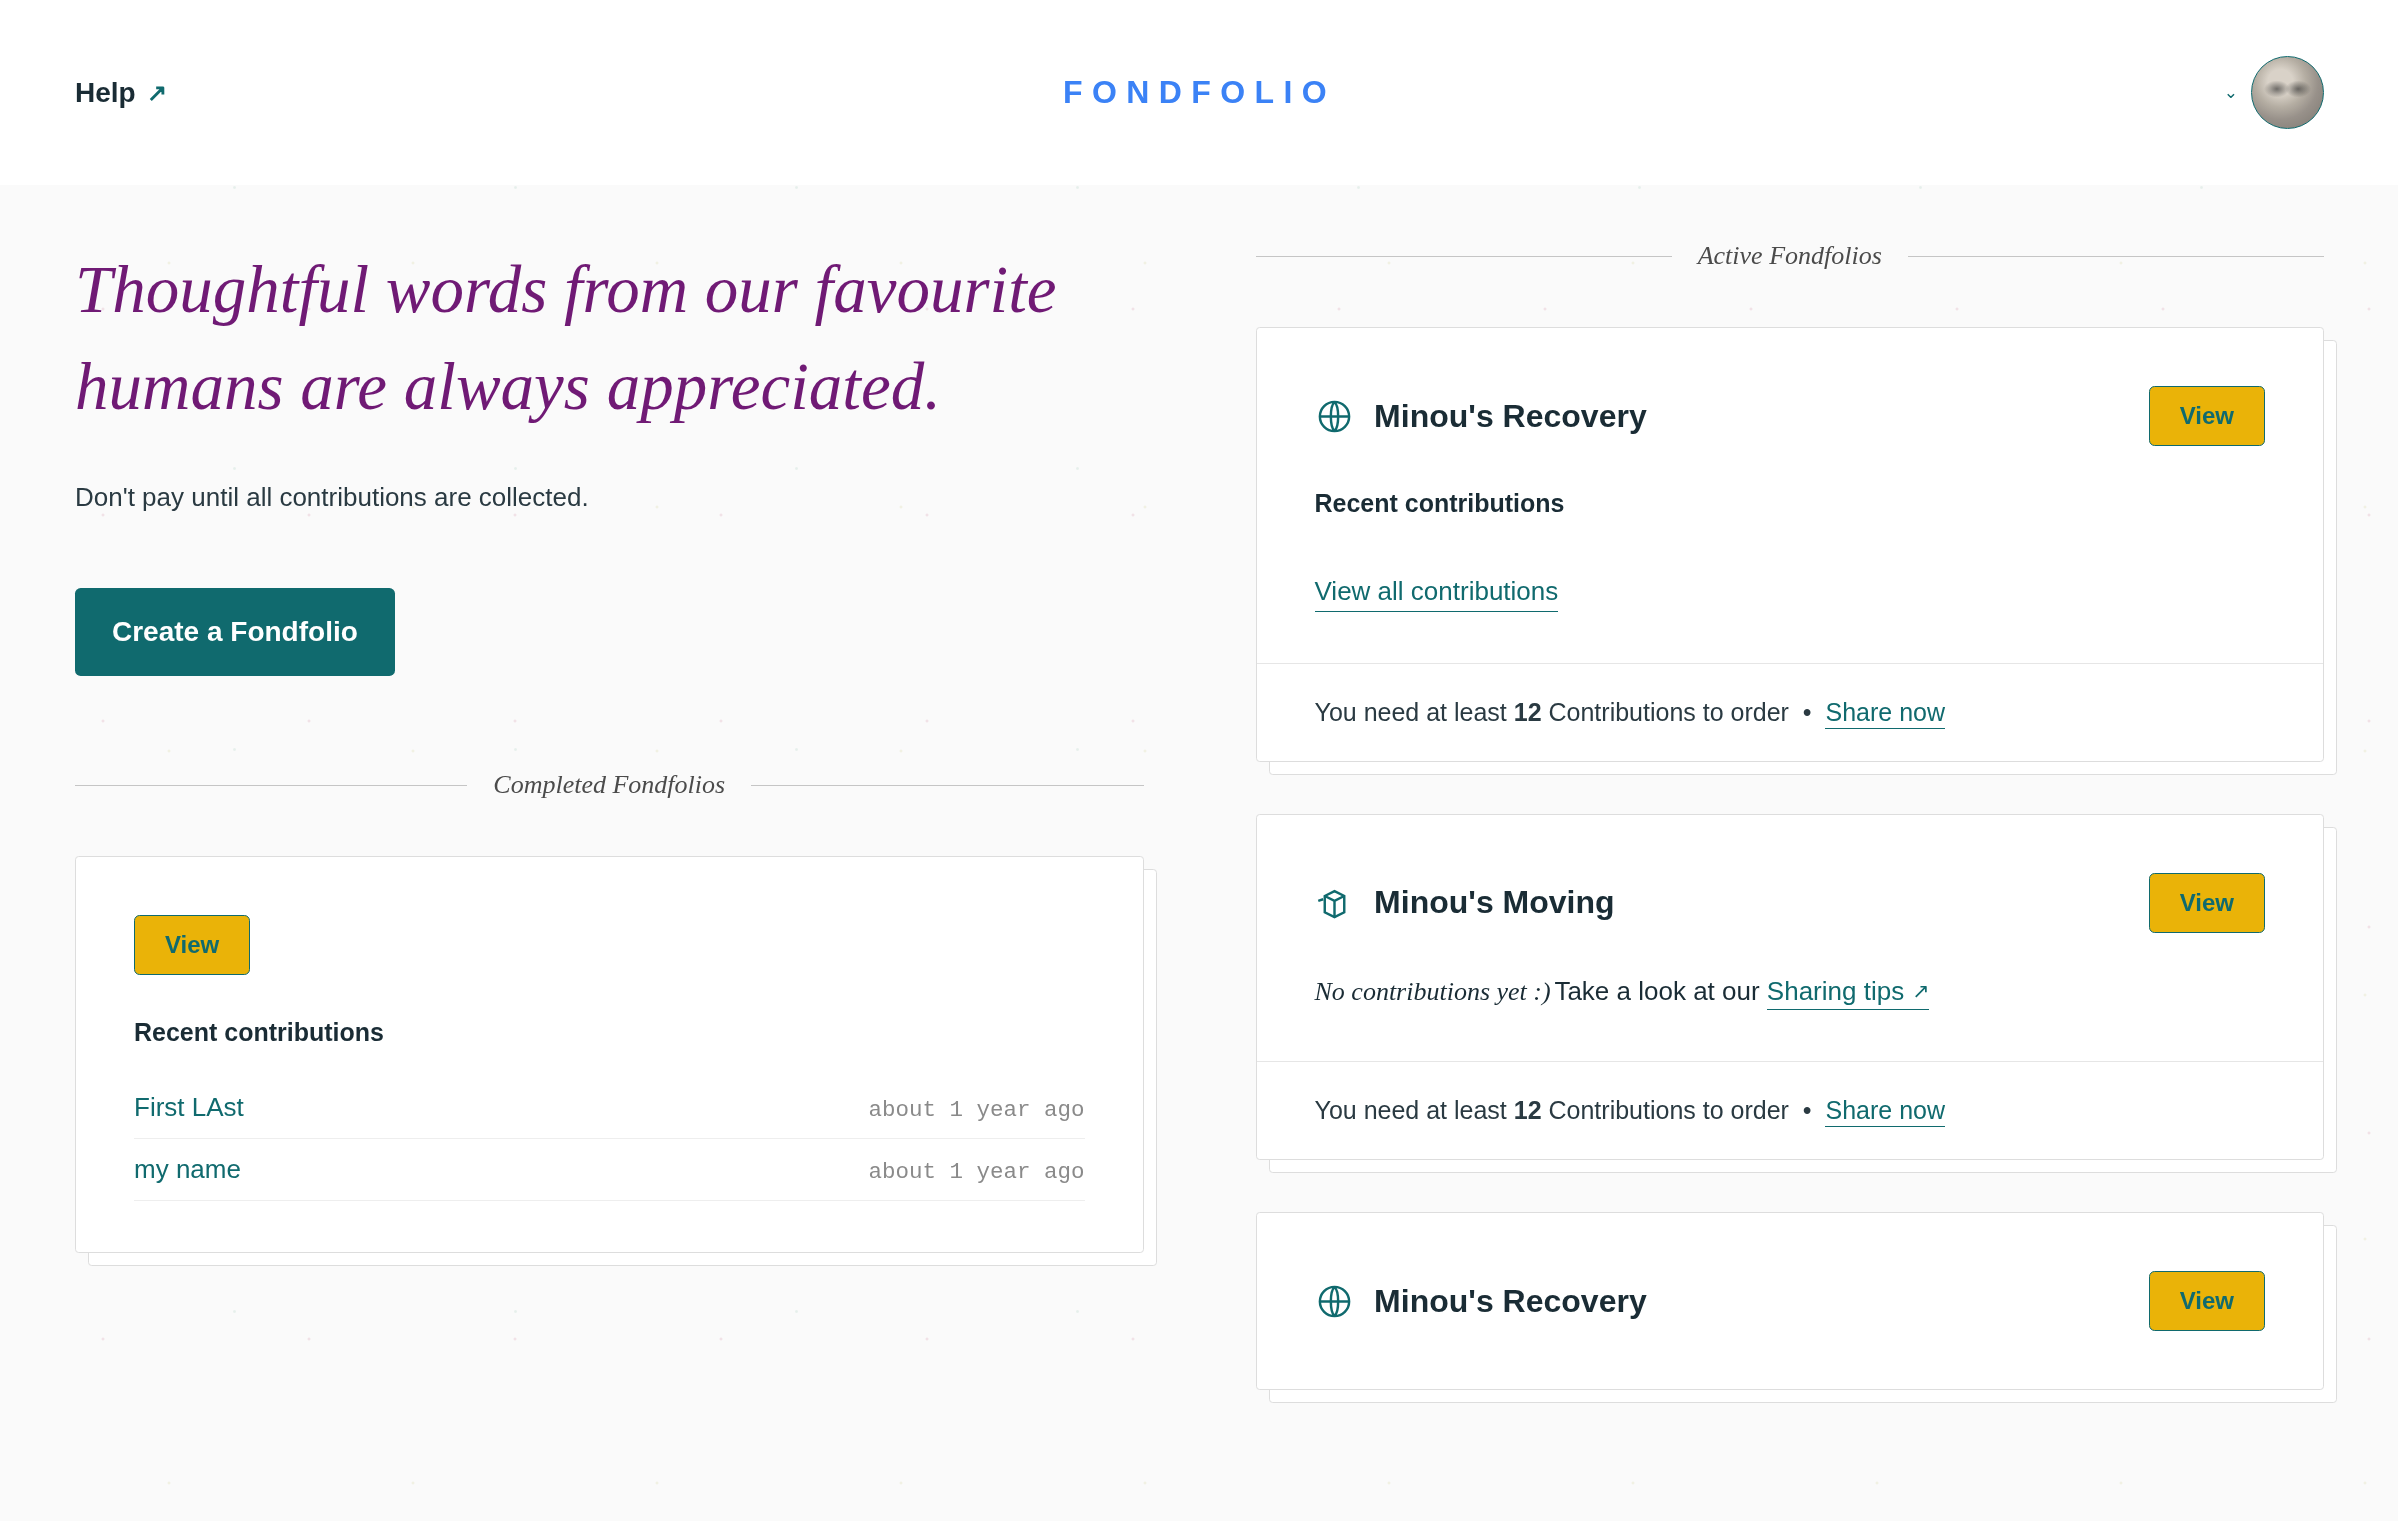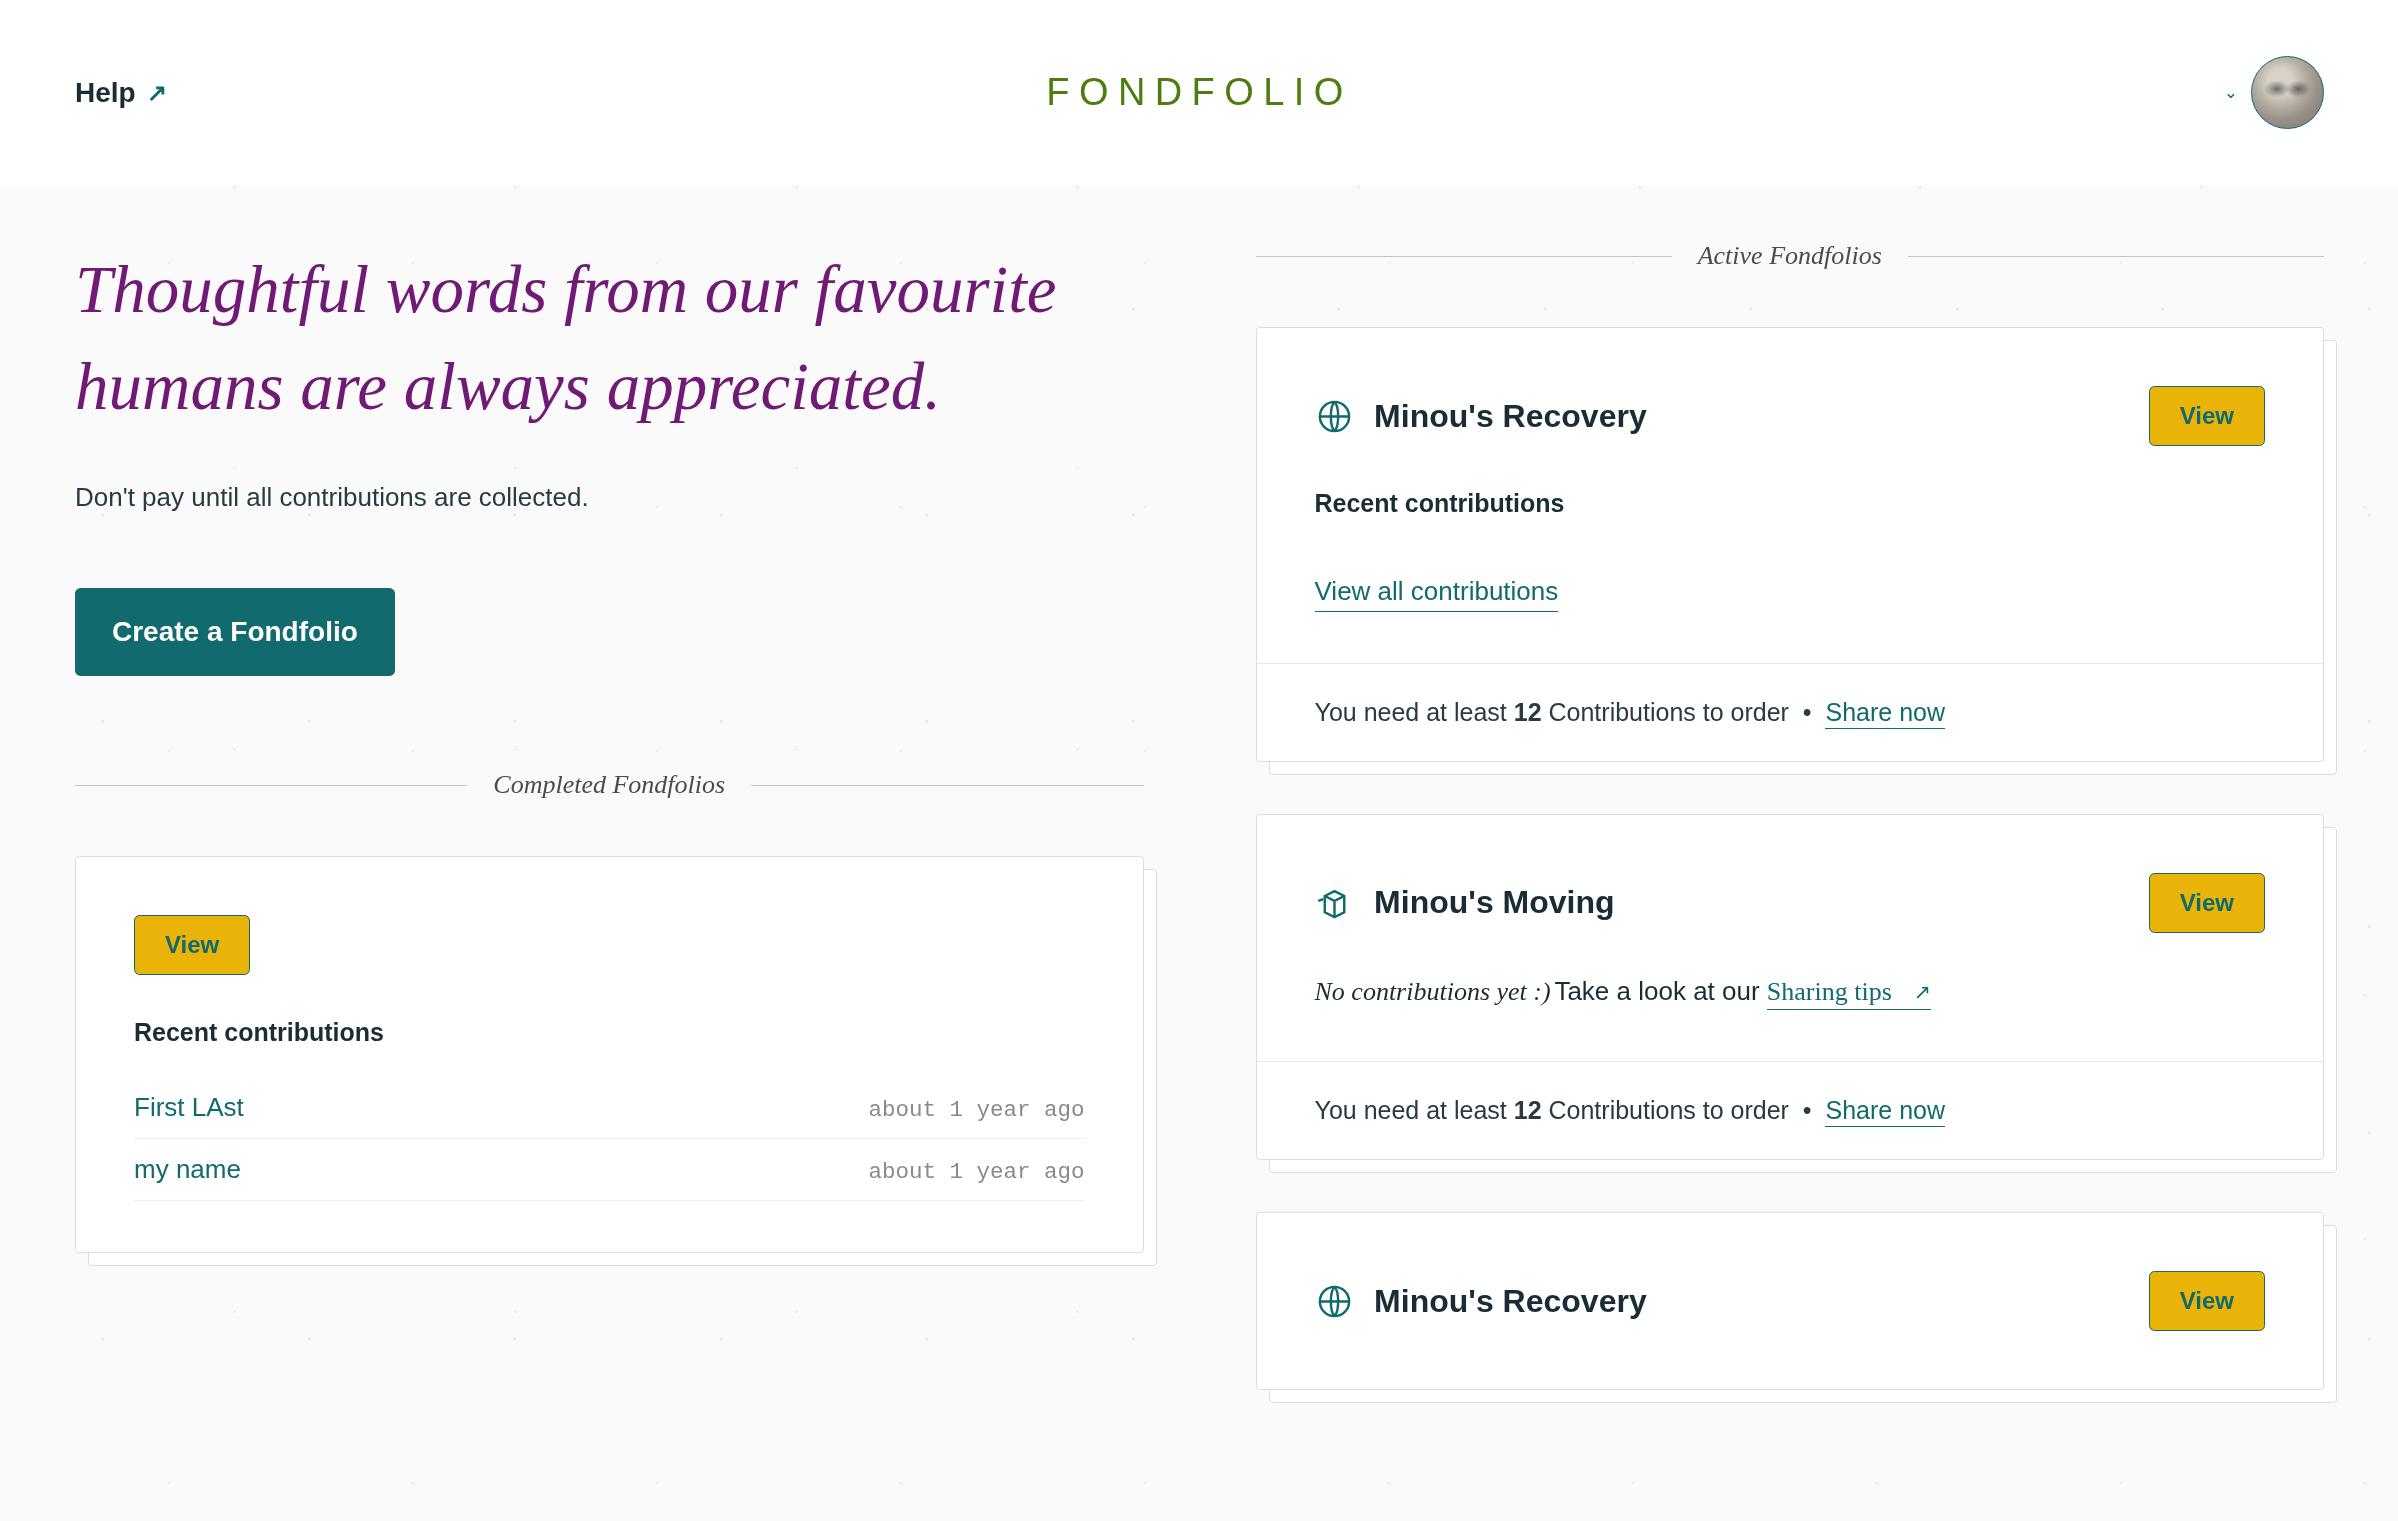--- a/index.html
+++ b/index.html
@@ -28,24 +28,24 @@
   align-items: center;
   gap: 11.2px;
   cursor: pointer;
 }
 .help-link .arrow-icon {
   color: #106a6e;
   font-size: 24px;
 }
 .logo {
   font-family: -apple-system, BlinkMacSystemFont, 'Segoe UI', sans-serif;
-  font-size: 38px;
-  font-weight: 400;
+  font-size: 32px;
+  font-weight: 700;
   letter-spacing: 9.4px;
-  color: #4d7c0f;
+  color: #3b82f6;
   position: absolute;
   left: 50%;
   transform: translateX(-50%);
 }
 .user-menu {
   display: flex;
   align-items: center;
   gap: 13px;
   cursor: pointer;
 }
@@ -251,29 +251,29 @@
   font-size: 26px;
   color: #1a2c35;
 }
 .take-look {
   font-family: -apple-system, BlinkMacSystemFont, 'Segoe UI', sans-serif;
   font-size: 26px;
   color: #1a2c35;
   font-style: normal;
 }
 .tips-link {
-  font-family: Liberation Serif, serif;
+  font-family: Liberation Sans, sans-serif;
   font-size: 26px;
   color: #106a6e;
   border-bottom: 1.4px solid #106a6e;
   padding-bottom: 2.8px;
   cursor: pointer;
   display: inline-flex;
   align-items: center;
-  gap: 22px;
+  gap: 8px;
 }
 .tips-link .arrow-icon {
   font-size: 20.6px;
 }
 .card-body.compact {
   padding-bottom: 58px;
 }
 .card-head.compact {
   margin-bottom: 0;
 }

